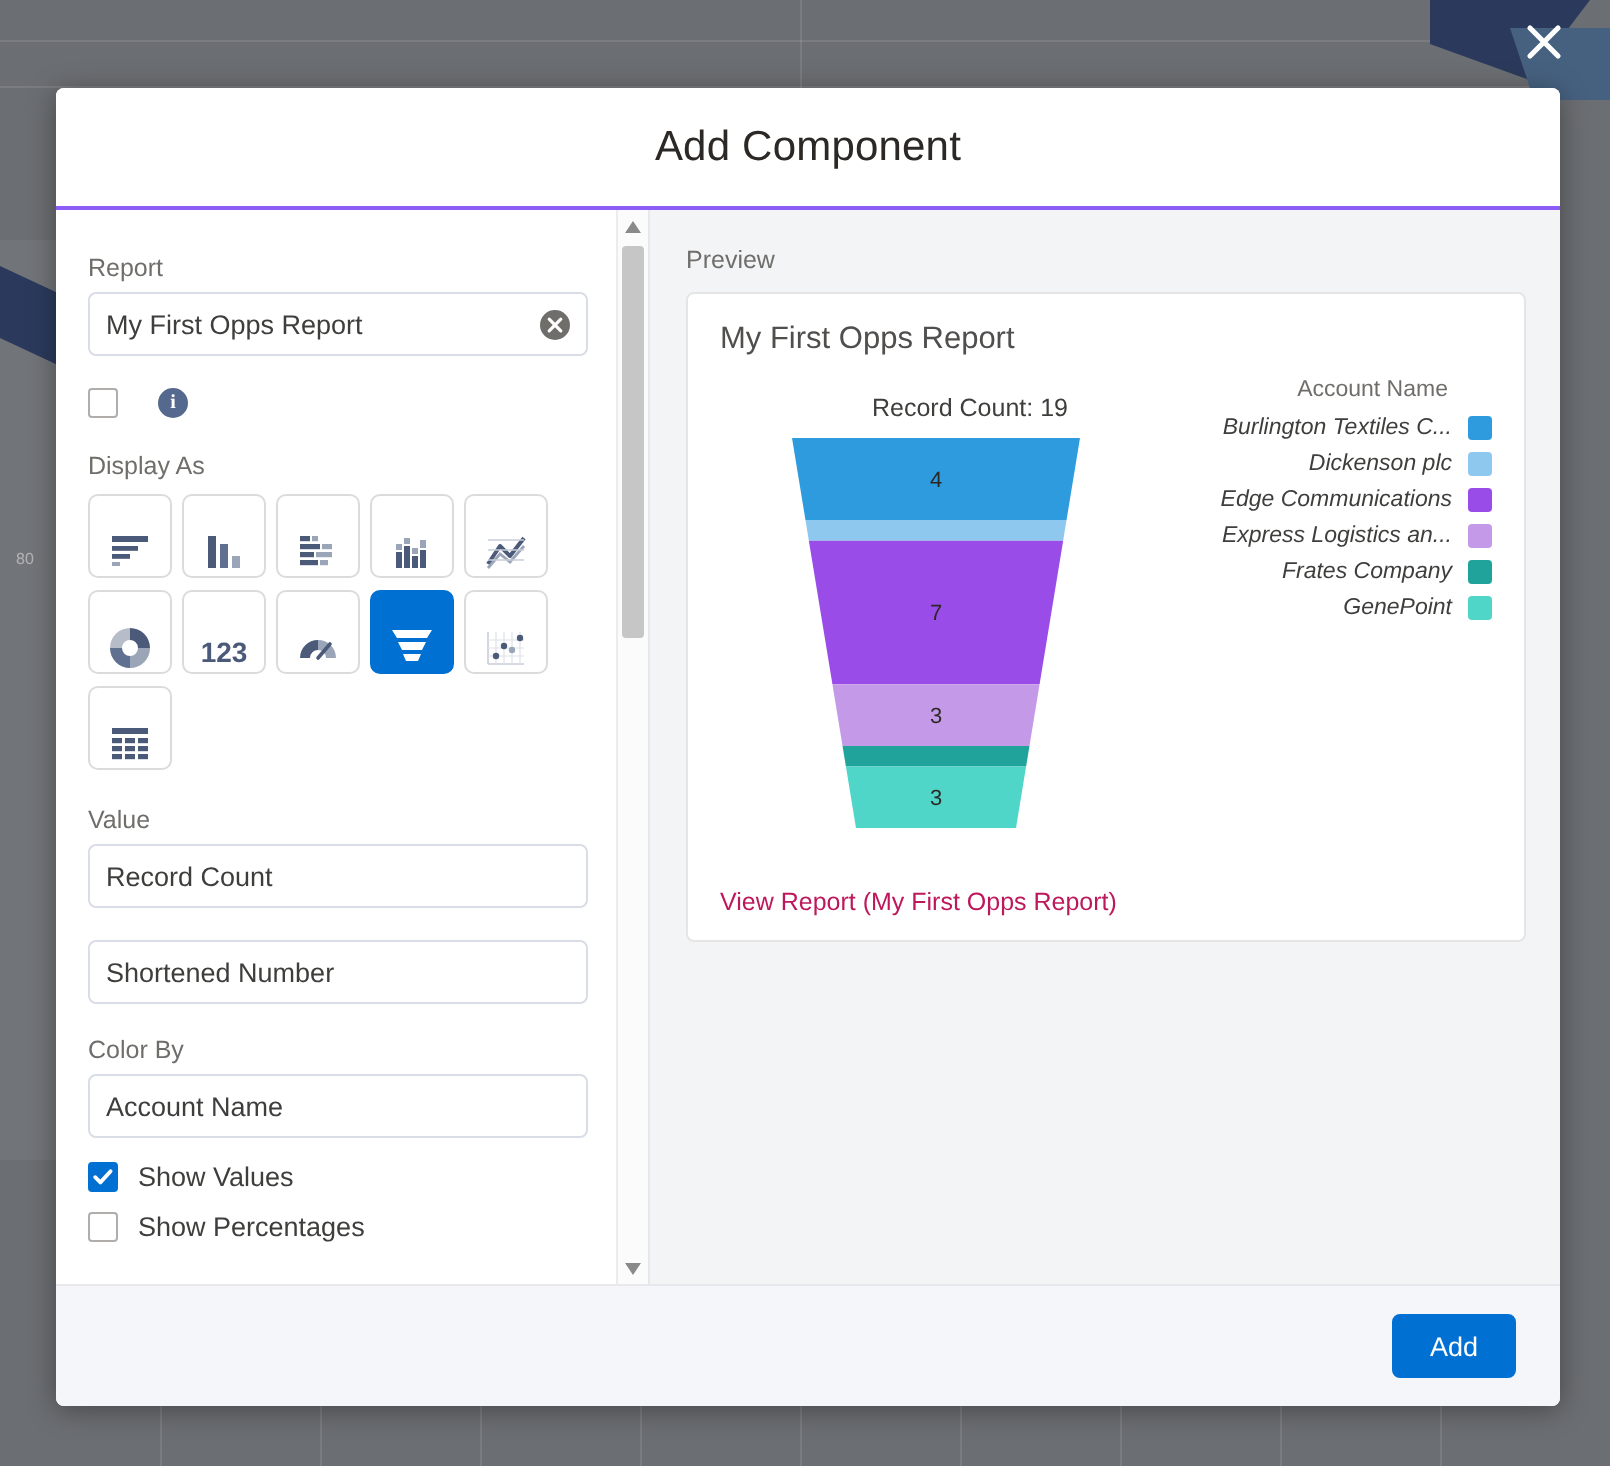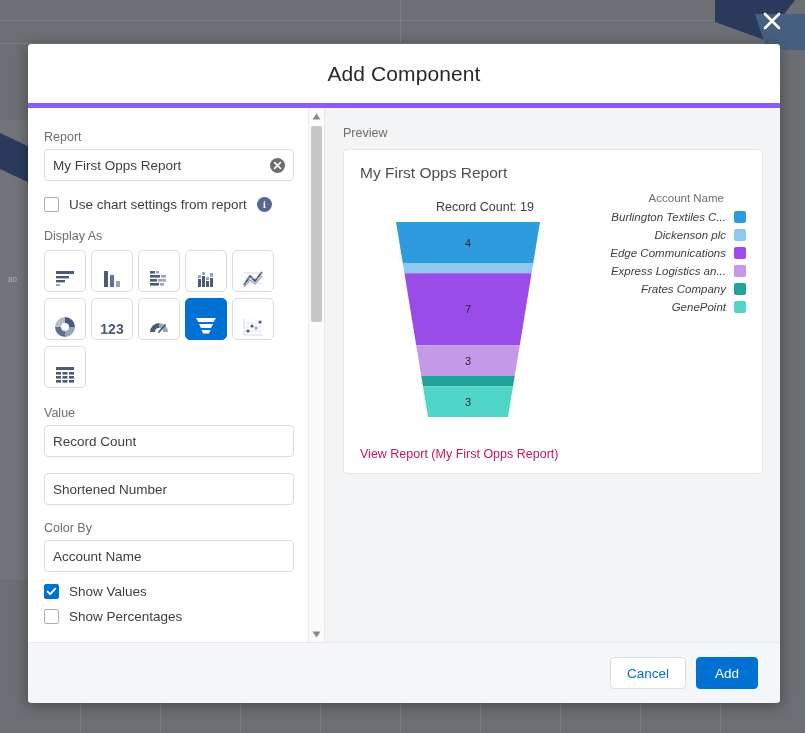--- a/index.html
+++ b/index.html
@@ -79,21 +79,21 @@
     box-shadow: 0 2px 14px rgba(0,0,0,0.35);
     display: flex;
     flex-direction: column;
     overflow: hidden;
     z-index: 30;
   }
 
   #modal-header {
     height: 59px;
     min-height: 59px;
-    border-bottom: 5px solid #8b5cf6;
+    border-bottom: 2px solid #8b5cf6;
     display: flex;
     align-items: center;
     justify-content: center;
     background: #fff;
   }
   #modal-title {
     font-size: 21px;
     font-weight: 300;
     color: #2b2826;
     letter-spacing: 0.1px;
@@ -467,21 +467,20 @@
             <svg width="15" height="15" viewBox="0 0 15 15">
               <path d="M4.6 4.6 L10.4 10.4 M10.4 4.6 L4.6 10.4" stroke="#ffffff" stroke-width="1.6" stroke-linecap="round"></path>
             </svg>
           </span>
         </div>
 
         <div class="checkbox-row">
           <span class="cb">
             
           </span>
-          <span class="cb-label">Use chart settings from report</span>
           <span class="info-icon">i</span>
         </div>
 
         <div class="field-label" style="margin-bottom:7px;">Display As</div>
 
         <div id="chart-type-grid">
 
           <div class="chart-type">
             <svg width="24" height="24" viewBox="0 0 24 24">
               <rect x="3" y="4" width="18" height="3" fill="#4a5a78"></rect>
@@ -696,16 +695,15 @@
           </div>
         </div>
 
         <div id="view-report-link">View Report (My First Opps Report)</div>
       </div>
     </div>
 
   </div>
 
   <div id="modal-footer">
-    <div class="btn" id="cancel-button">Cancel</div>
     <div class="btn" id="add-button">Add</div>
   </div>
 </div>
 
 </body></html>

